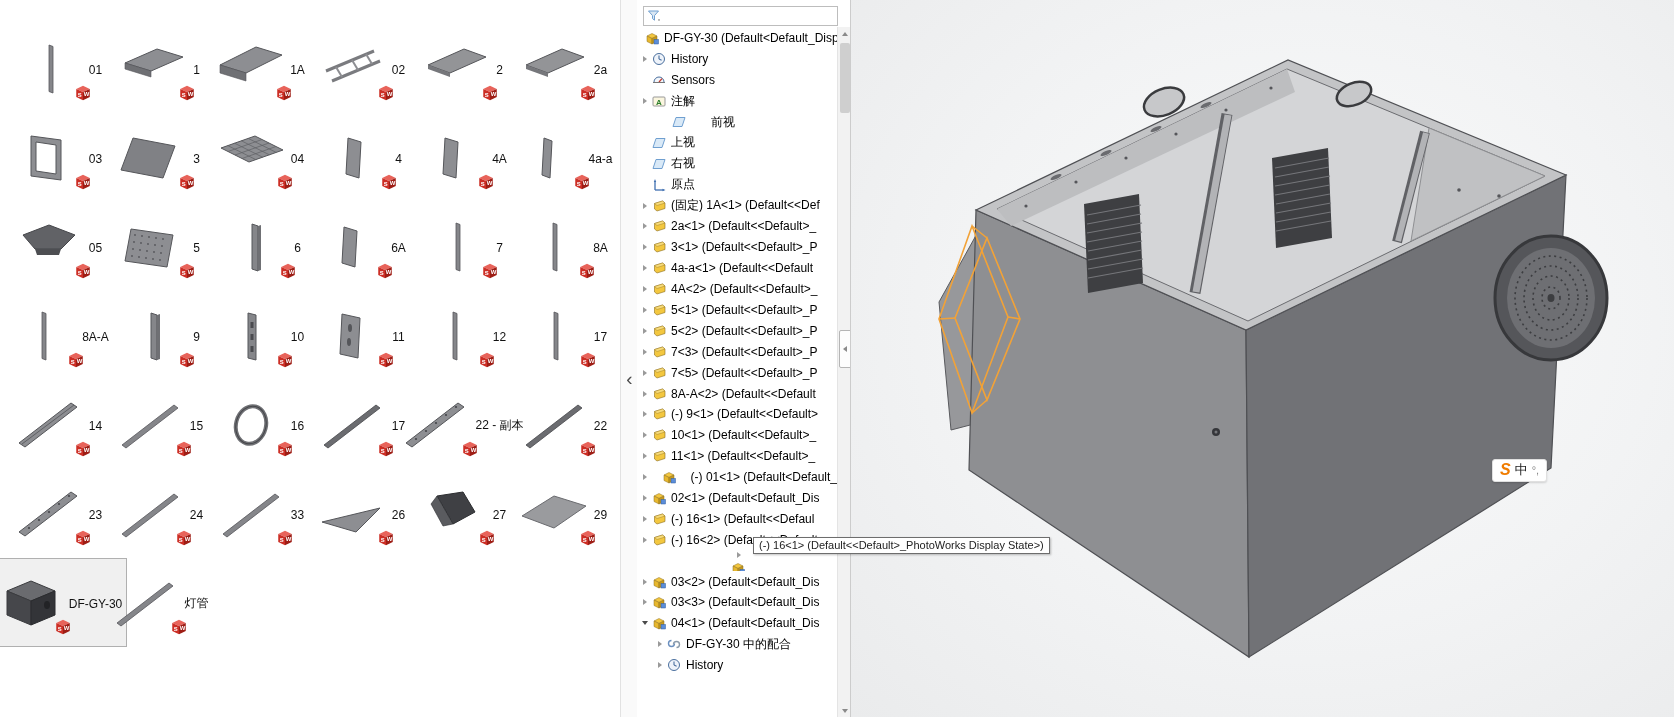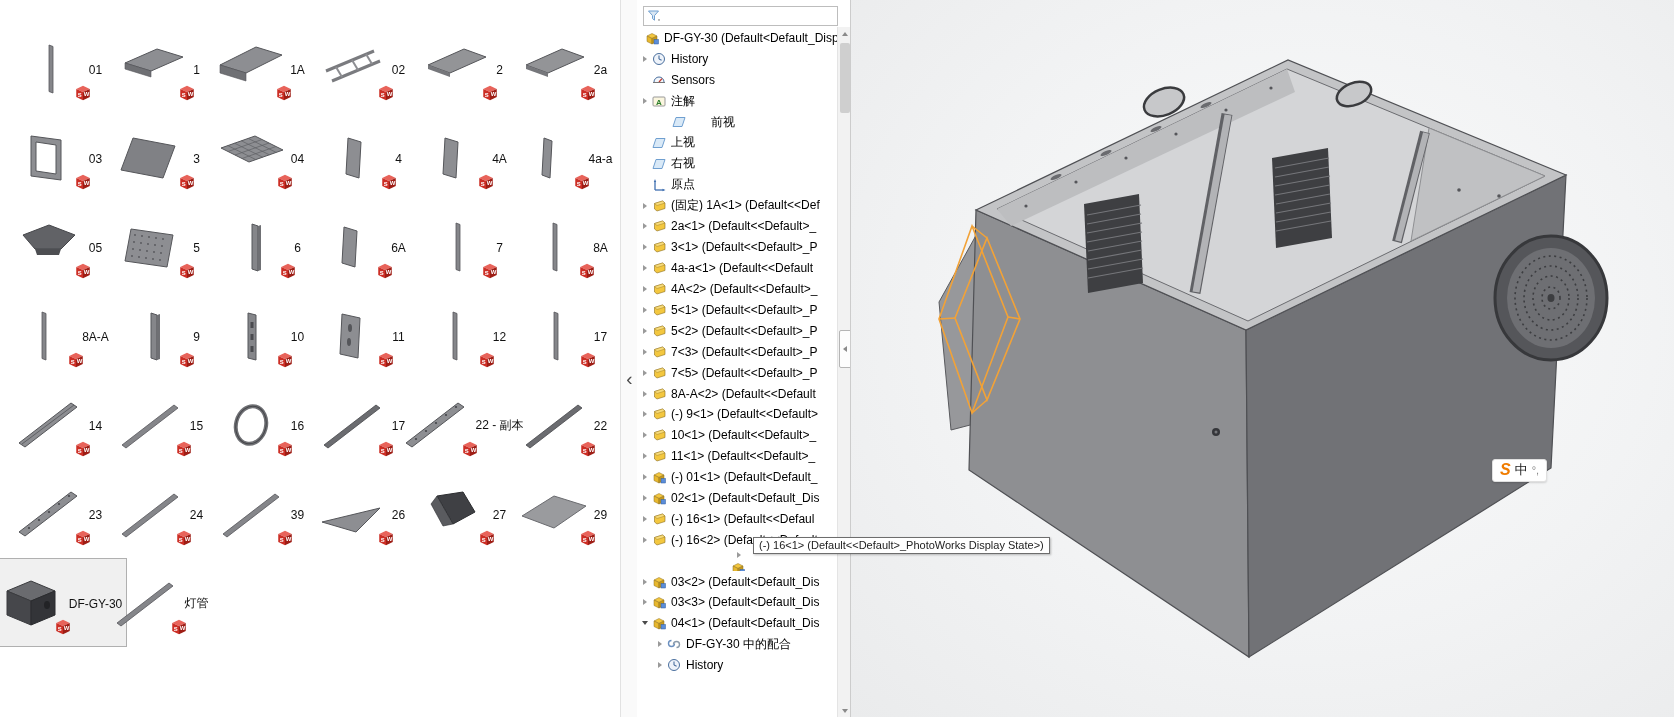--- a/index.html
+++ b/index.html
@@ -673,21 +673,21 @@
                 <polygon points="6,48 58,8 62,11 10,51" fill="#85868a" stroke="#55565a" stroke-width="0.8"></polygon>
               </svg>
               <svg class="sw-badge" viewBox="0 0 20 20">
                 <polygon points="2.5,5.5 10,2 17.5,5.5 10,9" fill="#e8635a"></polygon>
                 <polygon points="2.5,5.5 10,9 10,18 2.5,14.5" fill="#cc2e25"></polygon>
                 <polygon points="10,9 17.5,5.5 17.5,14.5 10,18" fill="#9e1d15"></polygon>
                 <text x="4.2" y="14.5" font-size="6.5" font-weight="bold" fill="#fff" font-family="Liberation Sans, sans-serif">S</text>
                 <text x="10.8" y="13.8" font-size="6.5" font-weight="bold" fill="#fff" font-family="Liberation Sans, sans-serif">W</text>
               </svg>
             </div>
-            <div class="label">39</div>
+            <div class="label">33</div>
           </div>
         </div>
         <div class="cell">
           <div class="inner">
             <div class="thumb">
               <svg class="shape" viewBox="0 0 70 56">
                 <polygon points="4,36 62,22 38,46" fill="#8d8e92" stroke="#55565a"></polygon>
               </svg>
               <svg class="sw-badge" viewBox="0 0 20 20">
                 <polygon points="2.5,5.5 10,2 17.5,5.5 10,9" fill="#e8635a"></polygon>
@@ -995,21 +995,21 @@
         <div class="tree-row" style="padding-left: 3px;">
           <span class="arr collapsed"></span>
           <span class="ticon">
             <svg viewBox="0 0 16 16">
               <polygon points="3.5,5.5 11.5,3 14,5 14,10.5 6,13 3.5,11" fill="#f3c73f" stroke="#8a6d1f" stroke-width="0.6"></polygon>
               <polygon points="3.5,5.5 11.5,3 14,5 6,7.5" fill="#f8dc7a" stroke="#8a6d1f" stroke-width="0.4"></polygon>
             </svg>
           </span>
           <span class="tlabel">11&lt;1&gt; (Default&lt;&lt;Default&gt;_</span>
         </div>
-        <div class="tree-row" style="padding-left: 3px;">
+        <div class="tree-row" style="padding-left: 3px; justify-content: space-between;">
           <span class="arr collapsed"></span>
           <span class="ticon">
             <svg viewBox="0 0 16 16">
               <polygon points="3,6 8,3.5 13,6 8,8.5" fill="#f3c73f" stroke="#8a6d1f" stroke-width="0.5"></polygon>
               <polygon points="3,6 8,8.5 8,14 3,11.5" fill="#e8b82e" stroke="#8a6d1f" stroke-width="0.5"></polygon>
               <polygon points="8,8.5 13,6 13,11.5 8,14" fill="#c89b1d" stroke="#8a6d1f" stroke-width="0.5"></polygon>
               <rect x="10" y="9.5" width="4.5" height="4.5" fill="#5b8dd9" stroke="#2f5d9e" stroke-width="0.5"></rect>
             </svg>
           </span>
           <span class="tlabel">(-) 01&lt;1&gt; (Default&lt;Default_</span>

